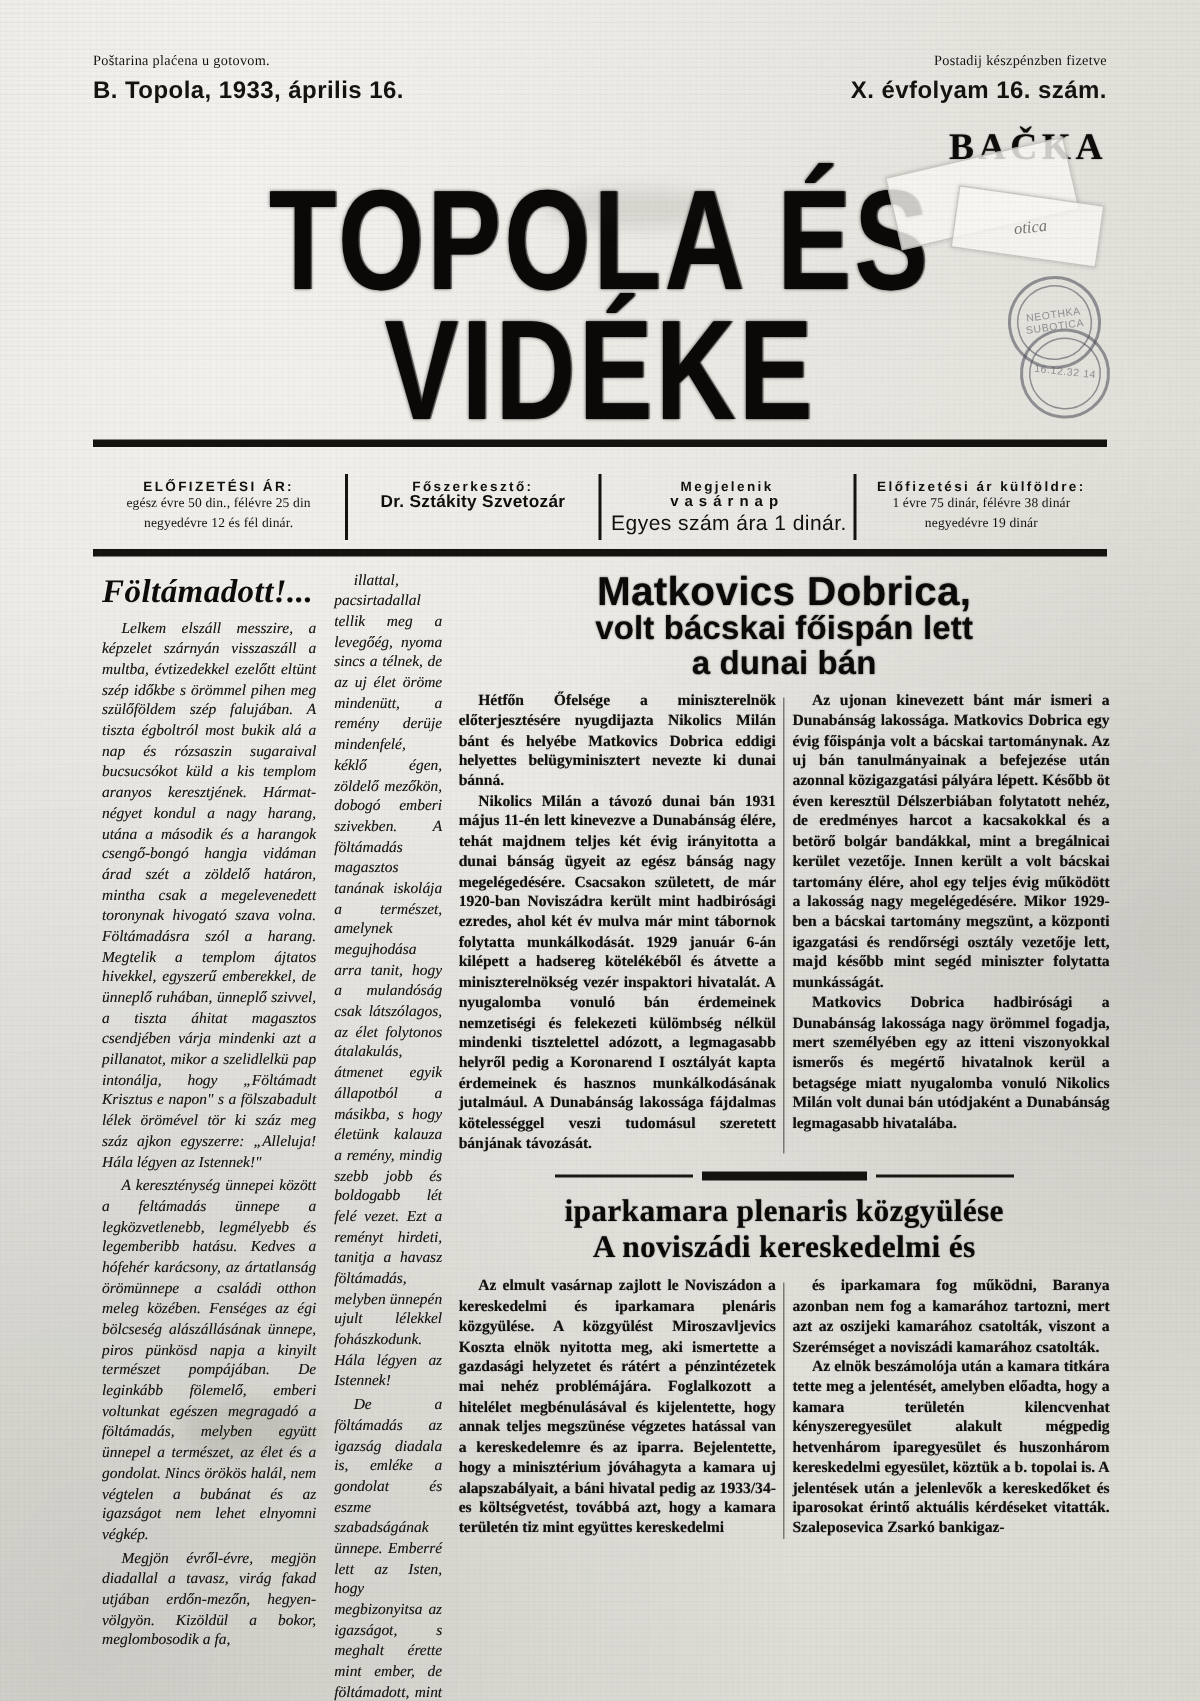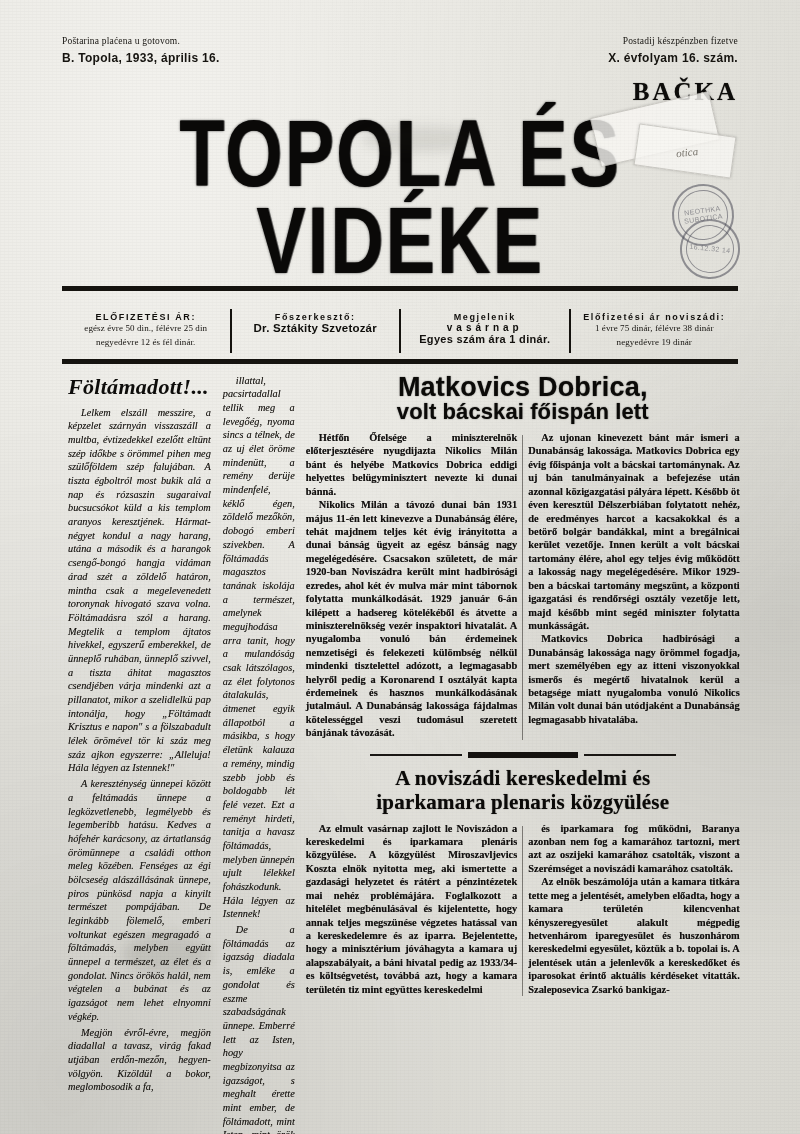--- a/index.html
+++ b/index.html
@@ -24,21 +24,21 @@
       radial-gradient(ellipse at 8% 95%, rgba(0,0,0,0.10) 0%, rgba(0,0,0,0) 45%),
       radial-gradient(ellipse at 98% 55%, rgba(0,0,0,0.10) 0%, rgba(0,0,0,0) 40%);
     mix-blend-mode:multiply;opacity:.85;
   }
   .inner{position:absolute;left:62px;top:34px;width:676px;height:1066px;}
 
   
   .toprow{display:flex;justify-content:space-between;align-items:flex-start;}
   .tl,.tr{font-size:9.5px;letter-spacing:.2px;color:#15130f;line-height:1.55;}
   .tr{text-align:right;}
-  .tl .b,.tr .b{font-family:"Liberation Sans",sans-serif;font-weight:bold;font-size:12px;letter-spacing:.3px;}
+  .tl .b,.tr .b{font-family:"Liberation Sans",sans-serif;font-weight:bold;font-size:16px;letter-spacing:.3px;}
   .mastsmall{
     text-align:right;font-family:"Liberation Serif",serif;font-weight:bold;
     font-size:25px;letter-spacing:3px;color:#0d0c0a;line-height:1;margin-top:12px;
     text-shadow:0 0 1px rgba(0,0,0,.55);
   }
   
   .masthead{
     text-align:center;
     font-family:"Liberation Sans",sans-serif;
     font-weight:bold;font-size:74px;line-height:.92;
@@ -51,21 +51,21 @@
 
   
   .rulebar{height:5px;background:#15130f;margin-top:6px;}
   .infobar{display:flex;border-left:0;border-right:0;margin-top:18px;margin-bottom:4px;}
   .infocell{flex:1;padding:3px 4px 4px;text-align:center;border-right:2px solid #15130f;}
   .infocell:last-child{border-right:none;}
   .ic-h{font-family:"Liberation Sans",sans-serif;font-weight:bold;font-size:9px;letter-spacing:1.6px;color:#12100d;}
   .ic-l{font-size:9px;color:#15130f;line-height:1.45;letter-spacing:.1px;}
   .ic-big{font-family:"Liberation Sans",sans-serif;font-weight:bold;font-size:11.5px;letter-spacing:.2px;color:#0f0e0b;}
   .ic-sp{font-family:"Liberation Sans",sans-serif;font-weight:bold;font-size:10px;letter-spacing:4px;color:#0f0e0b;}
-  .ic-b{font-family:"Liberation Sans",sans-serif;font-weight:bold;font-size:11px;letter-spacing:.3px;color:#12100d;}
+  .ic-b{font-family:"Liberation Sans",sans-serif;font-weight:normal;font-size:14px;letter-spacing:.3px;color:#12100d;text-align:right;}
 
   
   .body{display:flex;margin-top:10px;height:860px;}
   .col{width:152px;padding:0 6px;}
   .vrule{width:1px;background:#2a2722;opacity:.55;margin-top:4px;}
 
   .headline-script{
     font-family:"Liberation Serif",serif;font-style:italic;font-weight:bold;
     font-size:22px;text-align:right;color:#0d0c0a;padding-right:2px;
     letter-spacing:.3px;margin-bottom:6px;
@@ -168,21 +168,21 @@
         <div class="ic-big">Dr. Sztákity Szvetozár</div>
       </div>
 
       <div class="infocell">
         <div class="ic-h">Megjelenik</div>
         <div class="ic-sp">vasárnap</div>
         <div class="ic-b">Egyes szám ára 1 dinár.</div>
       </div>
 
       <div class="infocell">
-        <div class="ic-h">Előfizetési ár noviszádi:</div>
+        <div class="ic-h">Előfizetési ár külföldre:</div>
         <div class="ic-l">1 évre 75 dinár, félévre 38 dinár</div>
         <div class="ic-l">negyedévre 19 dinár</div>
       </div>
     </div>
     <div class="rulebar"></div>
 
     <div class="body">
 
       <div class="col">
         <div class="headline-script">Föltámadott!...</div>
@@ -196,20 +196,21 @@
         <p class="ed">De a föltámadás az igazság diadala is, emléke a gondolat és eszme szabadságának ünnepe. Emberré lett az Isten, hogy megbizonyitsa az igazságot, s meghalt érette mint ember, de föltámadott, mint Isten, mint örök igazság. És az igazság él és meg nem ronthato, meg nem hamisitható, elpusztithatatlan, mert Krisztus példája örök időkre biztositotta. Ellene támadhatnak, meghurcolhatják, de előbb utóbb széttöri a burkot, mely ideig óráig eltakarja. Föltámadt Krisztus s vele az igazság.</p>
 
       </div>
       <div class="vrule"></div>
 
       <div class="rightwrap">
 
         <div class="hl-main">
           <div class="l1">Matkovics Dobrica,</div>
           <div class="l2">volt bácskai főispán lett</div>
+          <div class="l3">a dunai bán</div>
         </div>
 
         <div class="twocol">
           <div class="ncol">
             <p class="news">Hétfőn Őfelsége a miniszterelnök előterjesztésére nyugdijazta Nikolics Milán bánt és helyébe Matkovics Dobrica eddigi helyettes belügyminisztert nevezte ki dunai bánná.</p>
             <p class="news">Nikolics Milán a távozó dunai bán 1931 május 11-én lett kinevezve a Dunabánság élére, tehát majdnem teljes két évig irányitotta a dunai bánság ügyeit az egész bánság nagy megelégedésére. Csacsakon született, de már 1920-ban Noviszádra került mint hadbirósági ezredes, ahol két év mulva már mint tábornok folytatta munkálkodását. 1929 január 6-án kilépett a hadsereg kötelékéből és átvette a miniszterelnökség vezér inspaktori hivatalát. A nyugalomba vonuló bán érdemeinek nemzetiségi és felekezeti külömbség nélkül mindenki tisztelettel adózott, a legmagasabb helyről pedig a Koronarend I osztályát kapta érdemeinek és hasznos munkálkodásának jutalmául. A Dunabánság lakossága fájdalmas kötelességgel veszi tudomásul szeretett bánjának távozását.</p>
           </div>
           <div class="vrule"></div>
           <div class="ncol">
             <p class="news">Az ujonan kinevezett bánt már ismeri a Dunabánság lakossága. Matkovics Dobrica egy évig főispánja volt a bácskai tartománynak. Az uj bán tanulmányainak a befejezése után azonnal közigazgatási pályára lépett. Később öt éven keresztül Délszerbiában folytatott nehéz, de eredményes harcot a kacsakokkal és a betörő bolgár bandákkal, mint a bregálnicai kerület vezetője. Innen került a volt bácskai tartomány élére, ahol egy teljes évig működött a lakosság nagy megelégedésére. Mikor 1929-ben a bácskai tartomány megszünt, a központi igazgatási és rendőrségi osztály vezetője lett, majd később mint segéd miniszter folytatta munkásságát.</p>
@@ -217,22 +218,22 @@
           </div>
         </div>
 
         <div class="divider">
           <span class="seg"></span>
             <span class="mid"></span>
             <span class="seg"></span>
         </div>
 
         <div class="hl-sub">
+          <div>iparkamara plenaris közgyülése</div>
           <div>A noviszádi kereskedelmi és</div>
-          <div>iparkamara plenaris közgyülése</div>
         </div>
 
         <div class="twocol">
           <div class="ncol">
             <p class="news">Az elmult vasárnap zajlott le Noviszádon a kereskedelmi és iparkamara plenáris közgyülése. A közgyülést Miroszavljevics Koszta elnök nyitotta meg, aki ismertette a gazdasági helyzetet és rátért a pénzintézetek mai nehéz problémájára. Foglalkozott a hitelélet megbénulásával és kijelentette, hogy annak teljes megszünése végzetes hatással van a kereskedelemre és az iparra. Bejelentette, hogy a minisztérium jóváhagyta a kamara uj alapszabályait, a báni hivatal pedig az 1933/34-es költségvetést, továbbá azt, hogy a kamara területén tiz mint együttes kereskedelmi</p>
           </div>
           <div class="vrule"></div>
           <div class="ncol">
             <p class="news">és iparkamara fog működni, Baranya azonban nem fog a kamarához tartozni, mert azt az oszijeki kamarához csatolták, viszont a Szerémséget a noviszádi kamarához csatolták.</p>
             <p class="news">Az elnök beszámolója után a kamara titkára tette meg a jelentését, amelyben előadta, hogy a kamara területén kilencvenhat kényszeregyesület alakult mégpedig hetvenhárom iparegyesület és huszonhárom kereskedelmi egyesület, köztük a b. topolai is. A jelentések után a jelenlevők a kereskedőket és iparosokat érintő aktuális kérdéseket vitatták. Szaleposevica Zsarkó bankigaz-</p>

